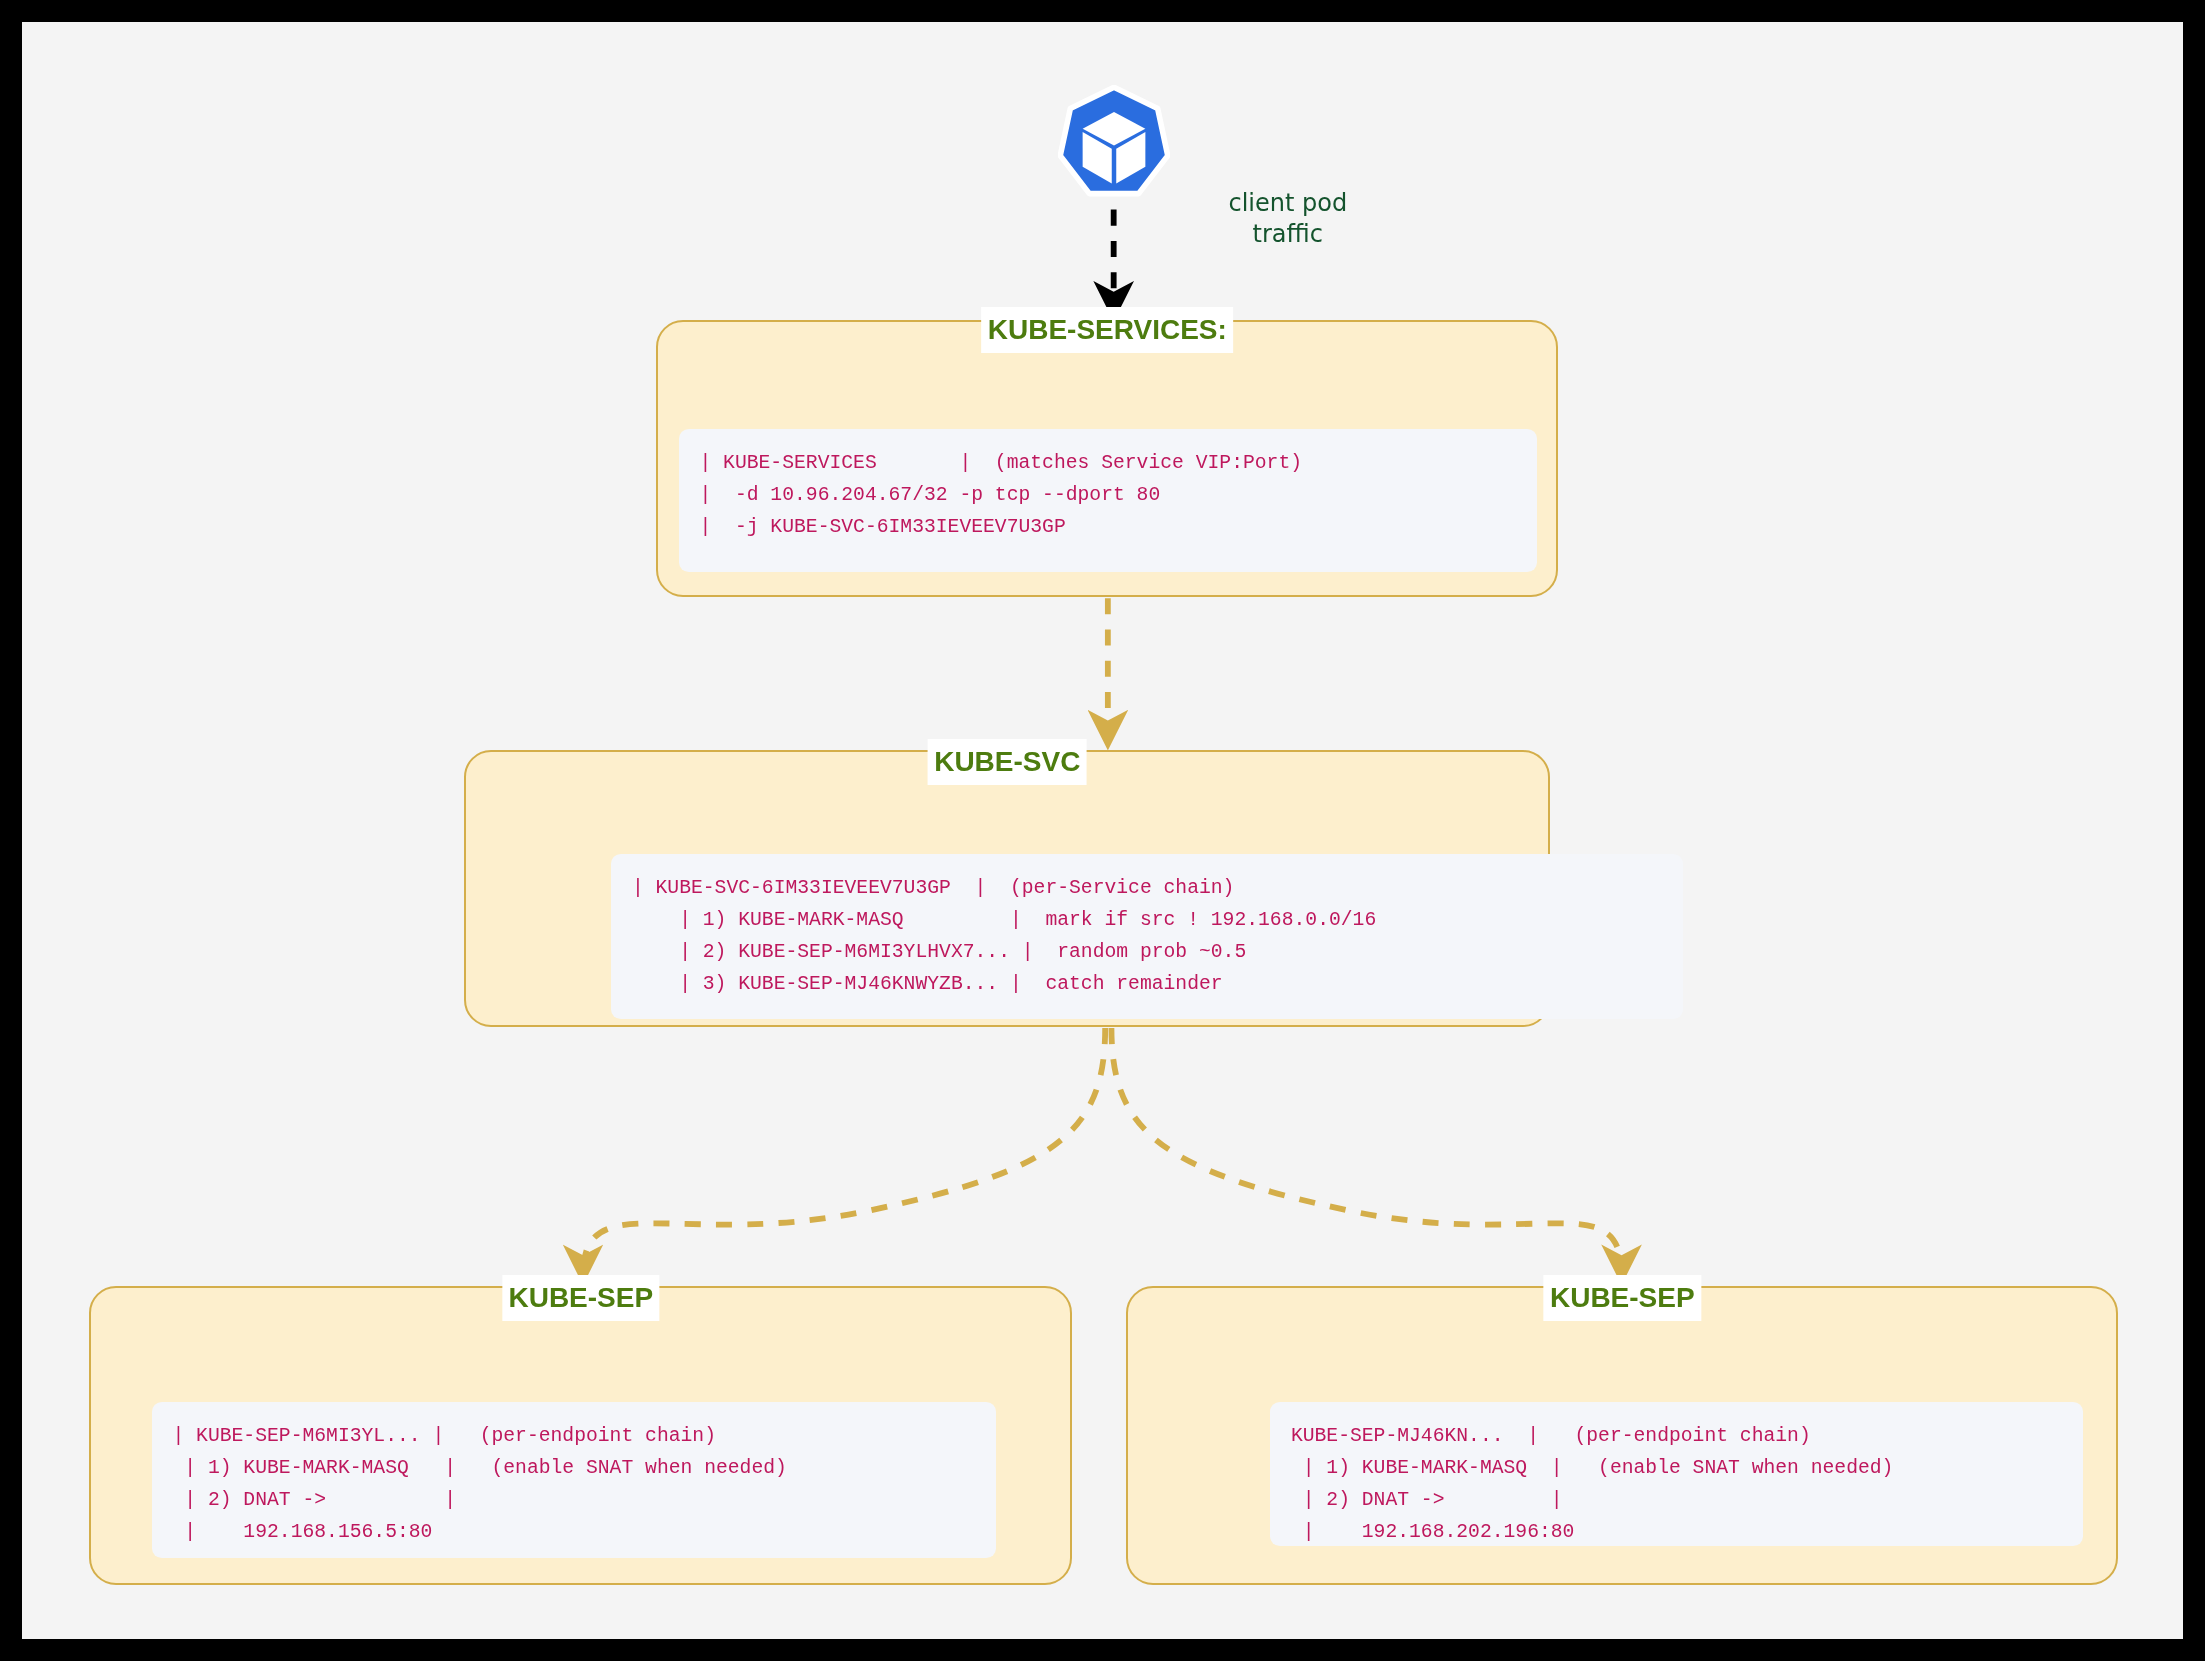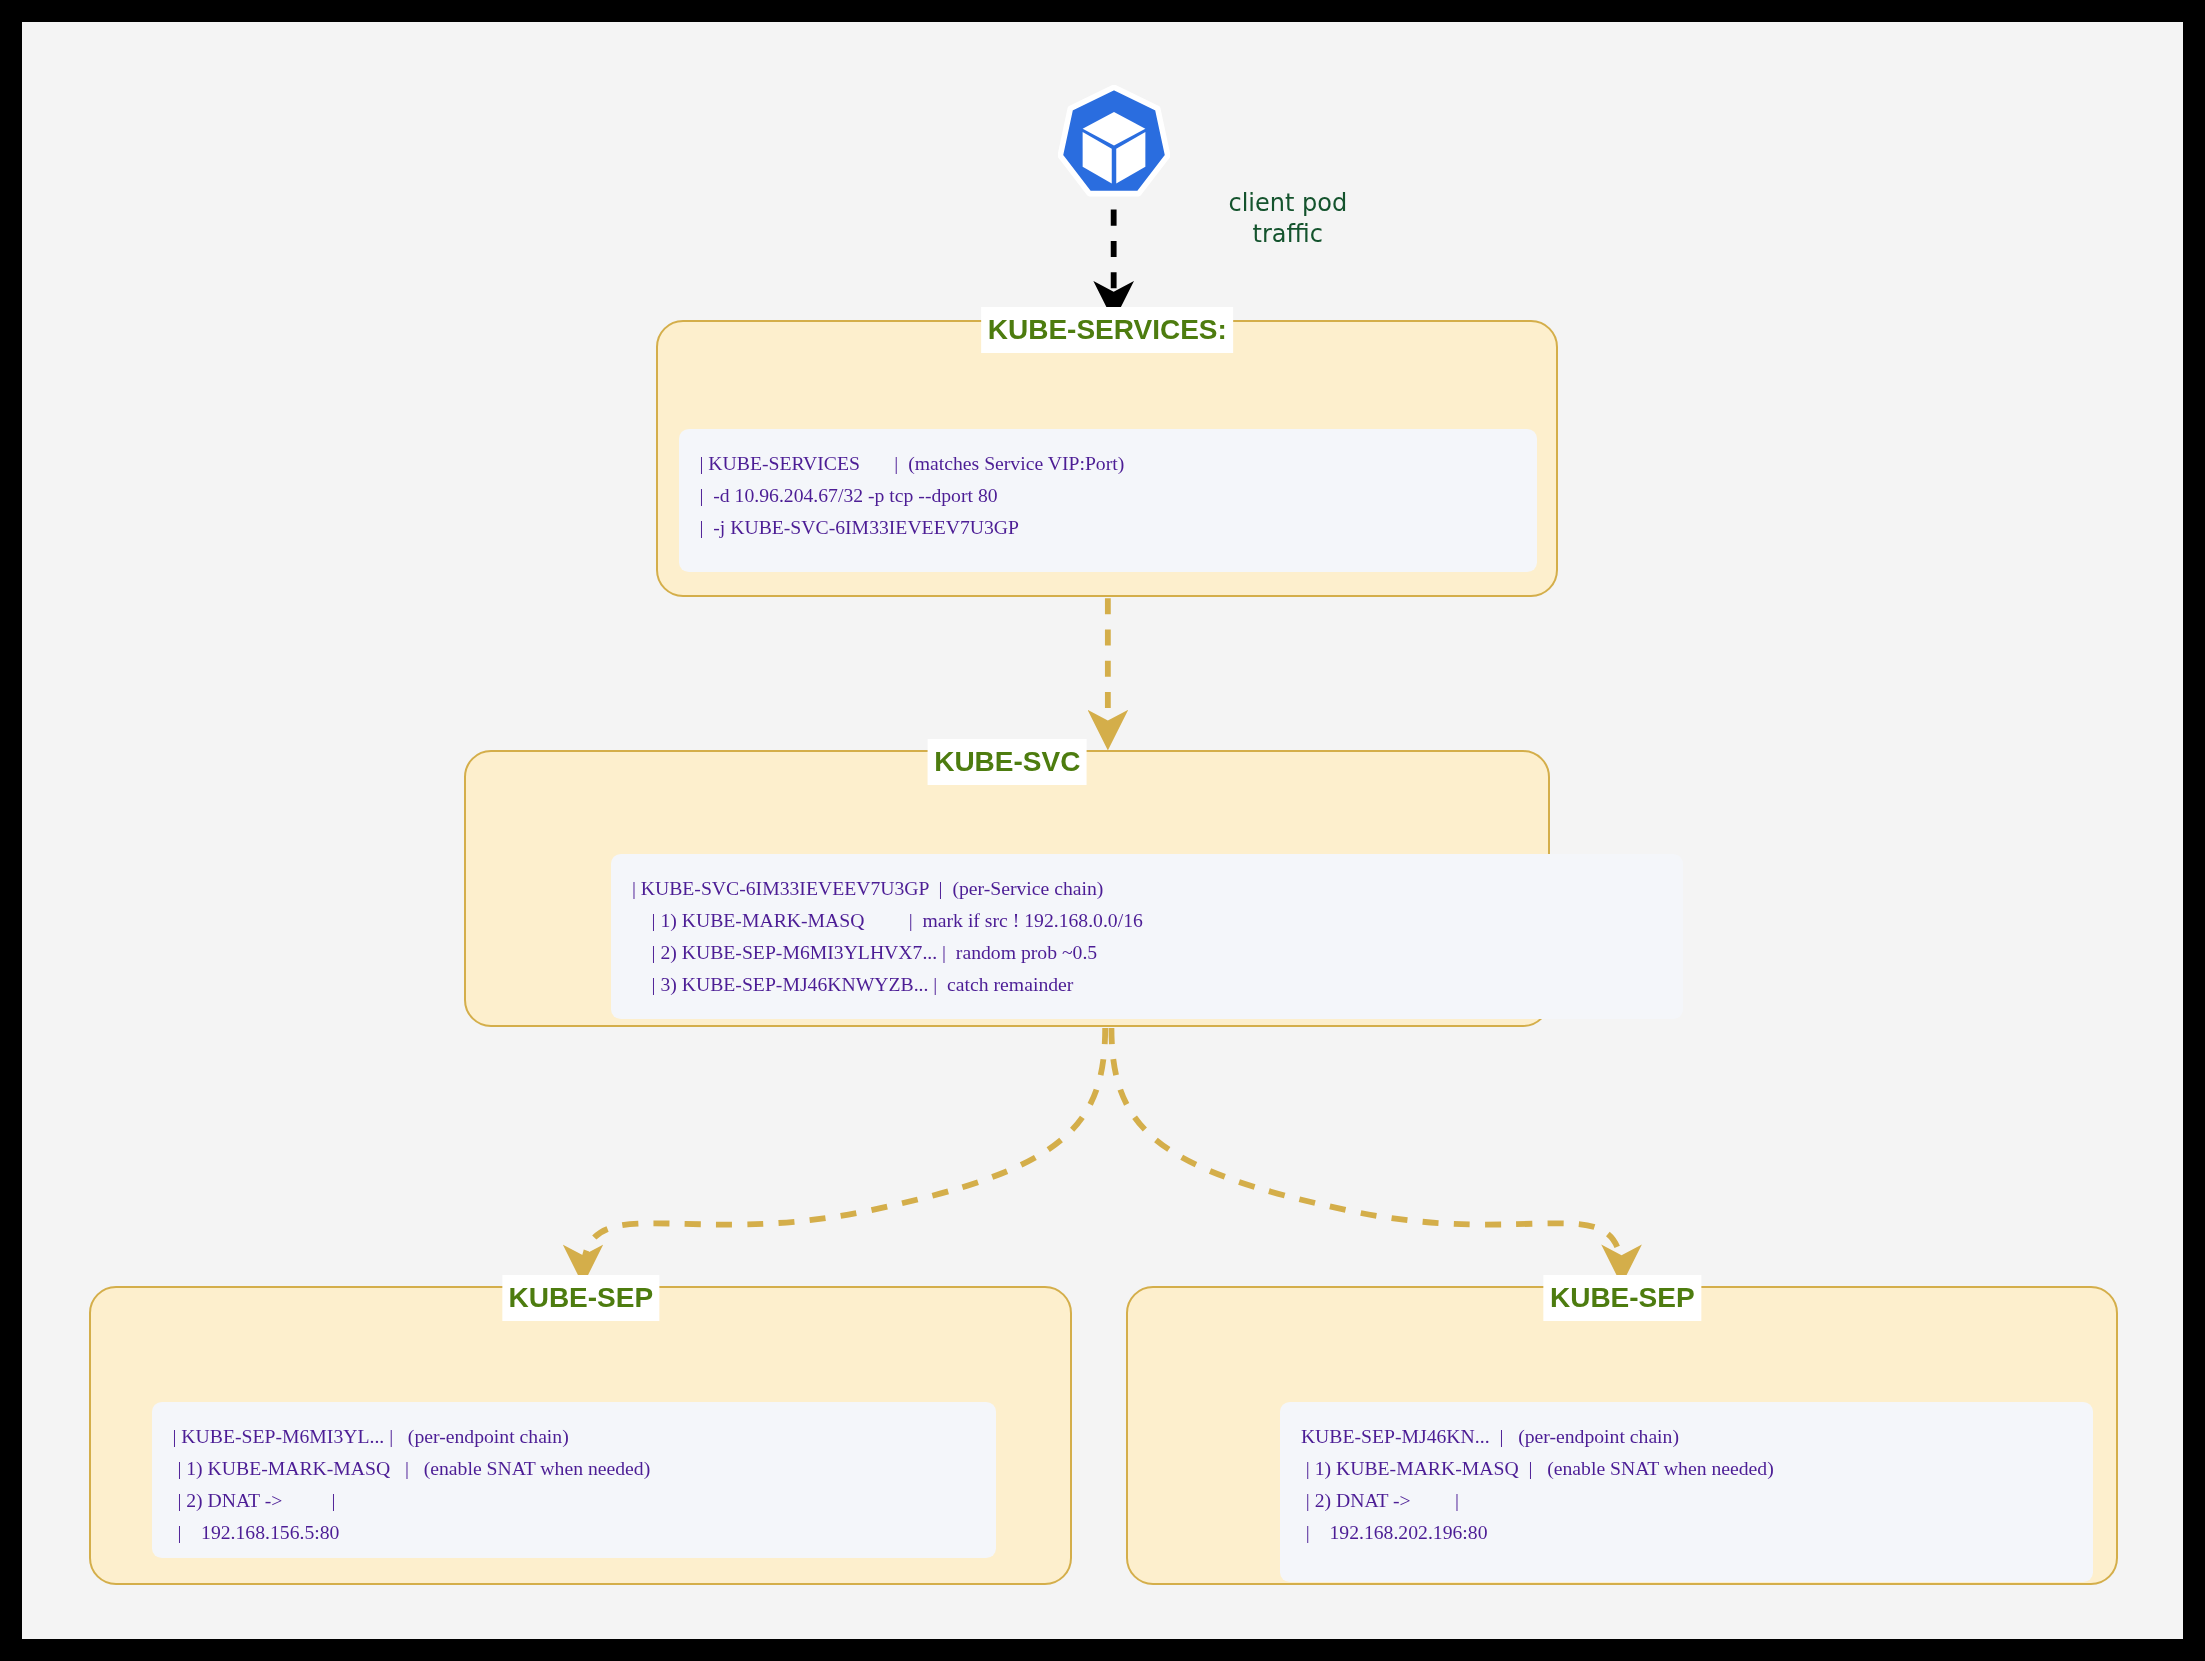--- a/index.html
+++ b/index.html
@@ -80,41 +80,41 @@
   }
   .code-box {
     position: absolute;
     background: #f4f6fa;
     border-radius: 9.8px;
     box-sizing: border-box;
     padding: 19px 20.6px;
   }
   .code-box pre {
     margin: 0;
-    font-family: Liberation Serif, serif;
+    font-family: Liberation Mono, monospace;
     font-size: 19.7px;
     line-height: 1.62;
-    color: #4c1d95;
+    color: #be185d;
     white-space: pre;
     letter-spacing: 0px;
   }
 
   
   #node-kube-services { left: 634px; top: 298px;  width: 902px; height: 277px; }
   #node-kube-services .node-title { top: -15px; }
   #node-kube-services .code-box   { left: 20.6px;  top: 107px;  width: 858px; height: 143px; }
 
   #node-kube-svc { left: 442px; top: 728px; width: 1086px; height: 277px; }
   #node-kube-svc .code-box { left: 105px; top: 102px; width: 1072px; height: 165px; margin-left: 40px; }
 
   #node-kube-sep-left  { left: 67px;  top: 1264px; width: 983px; height: 299px; }
   #node-kube-sep-left .code-box  { left: 24.6px; top: 114px; width: 844px; height: 156px; margin-left: 36px; }
 
   #node-kube-sep-right { left: 1104px; top: 1264px; width: 992px; height: 299px; }
-  #node-kube-sep-right .code-box { left: 152px; top: 114px; width: 813px; height: 180px; }
+  #node-kube-sep-right .code-box { left: 142px; top: 114px; width: 813px; height: 144px; }
 </style>
 </head>
 <body>
 
 <div id="frame">
   <div id="canvas">
 
     <div id="k8s-logo">
       <svg viewBox="0 0 100 108" xmlns="http://www.w3.org/2000/svg" aria-hidden="true">
         <polygon points="50,2 89,21 98,63 72,97 28,97 2,63 11,21" fill="#2a6ddf" stroke="#ffffff" stroke-width="5" stroke-linejoin="round"></polygon>

